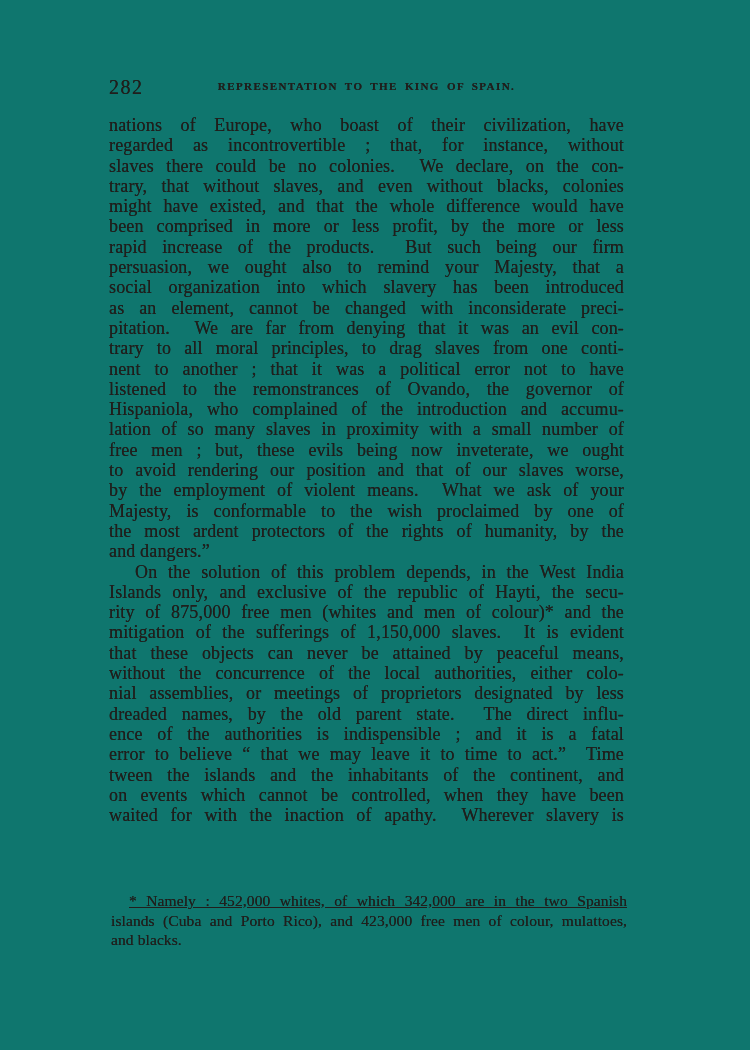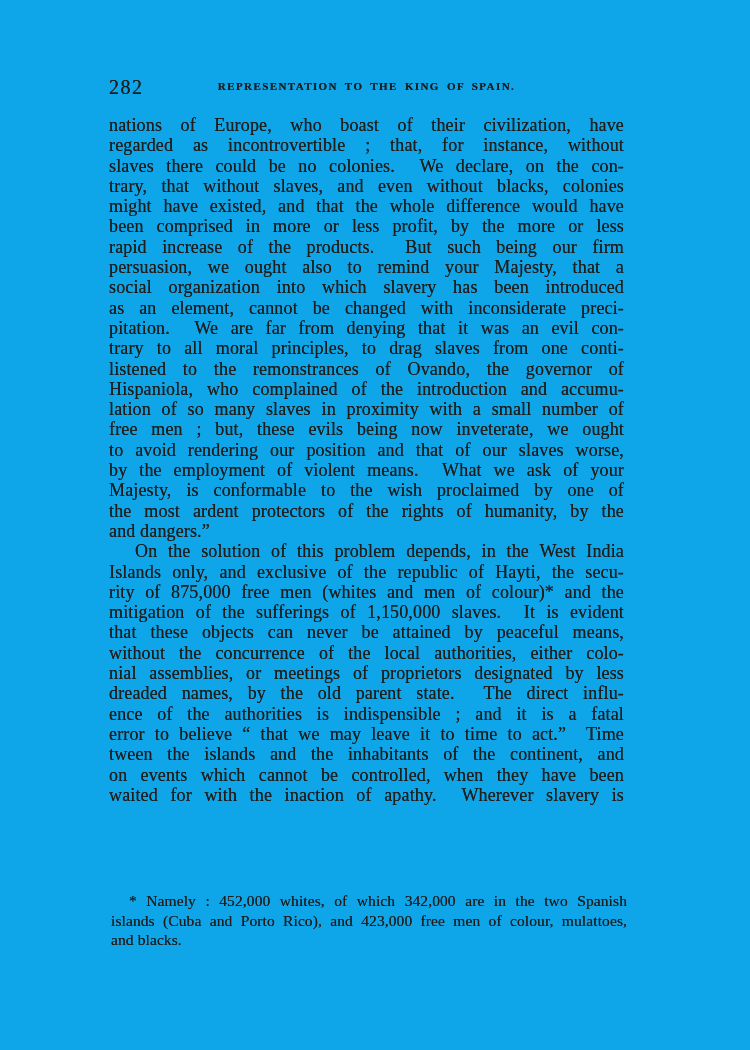--- a/index.html
+++ b/index.html
@@ -4,21 +4,21 @@
 <style>
   html, body {
     margin: 0;
     padding: 0;
     background: #ffffff;
   }
   .page {
     position: relative;
     width: 750px;
     height: 1050px;
-    background: #0ea5e9;
+    background: #0f766e;
     font-family: "Liberation Serif", "DejaVu Serif", serif;
     color: #211e1c;
     overflow: hidden;
   }
   .running-head {
     position: absolute;
     left: 109px;
     top: 76px;
     width: 515px;
     height: 24px;
@@ -67,20 +67,21 @@
     text-align-last: justify;
   }
   .line.flush {
     text-align-last: left;
   }
   .line.indent {
     text-indent: 26px;
   }
   .footnote .line.indent {
     text-indent: 18px;
+    text-decoration: underline;
   }
 </style>
 </head>
 <body>
 
 <div class="page">
   <header class="running-head">
     <span class="pagenum">282</span>
     <span class="head-title">REPRESENTATION TO THE KING OF SPAIN.</span>
   </header>
@@ -92,20 +93,21 @@
         <div class="line">slaves there could be no colonies.&nbsp; We declare, on the con-</div>
         <div class="line">trary, that without slaves, and even without blacks, colonies</div>
         <div class="line">might have existed, and that the whole difference would have</div>
         <div class="line">been comprised in more or less profit, by the more or less</div>
         <div class="line">rapid increase of the products.&nbsp; But such being our firm</div>
         <div class="line">persuasion, we ought also to remind your Majesty, that a</div>
         <div class="line">social organization into which slavery has been introduced</div>
         <div class="line">as an element, cannot be changed with inconsiderate preci-</div>
         <div class="line">pitation.&nbsp; We are far from denying that it was an evil con-</div>
         <div class="line">trary to all moral principles, to drag slaves from one conti-</div>
+        <div class="line">nent to another ; that it was a political error not to have</div>
         <div class="line">listened to the remonstrances of Ovando, the governor of</div>
         <div class="line">Hispaniola, who complained of the introduction and accumu-</div>
         <div class="line">lation of so many slaves in proximity with a small number of</div>
         <div class="line">free men ; but, these evils being now inveterate, we ought</div>
         <div class="line">to avoid rendering our position and that of our slaves worse,</div>
         <div class="line">by the employment of violent means.&nbsp; What we ask of your</div>
         <div class="line">Majesty, is conformable to the wish proclaimed by one of</div>
         <div class="line">the most ardent protectors of the rights of humanity, by the</div>
         <div class="line flush">and dangers.”</div>
       </div>

